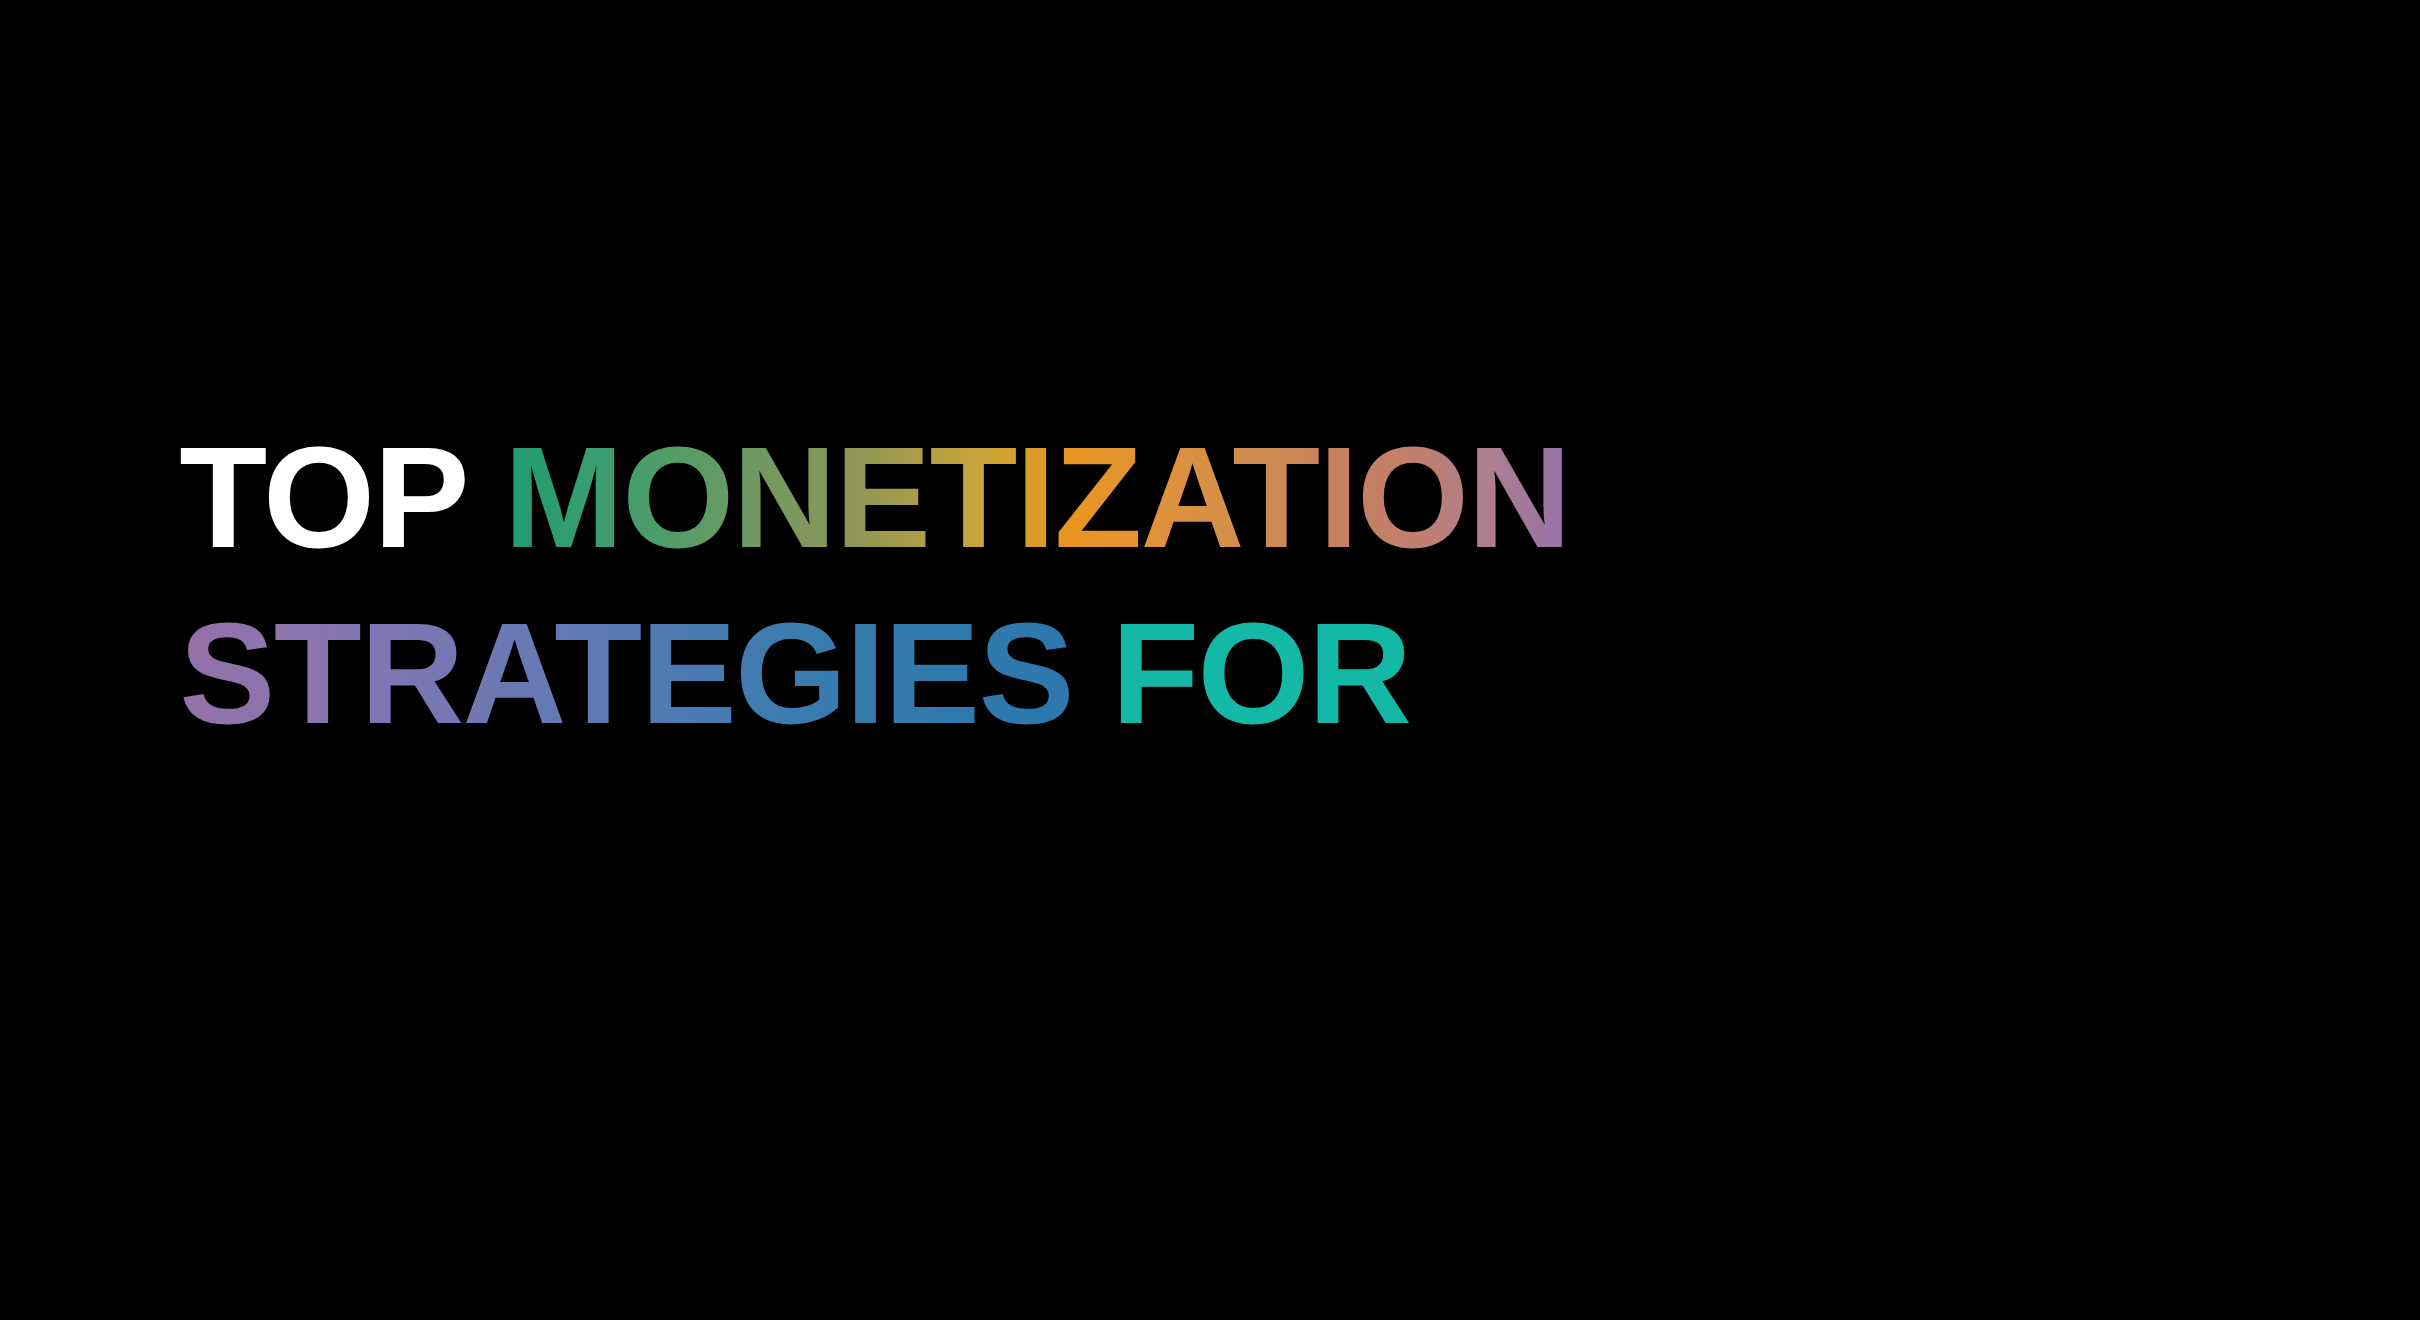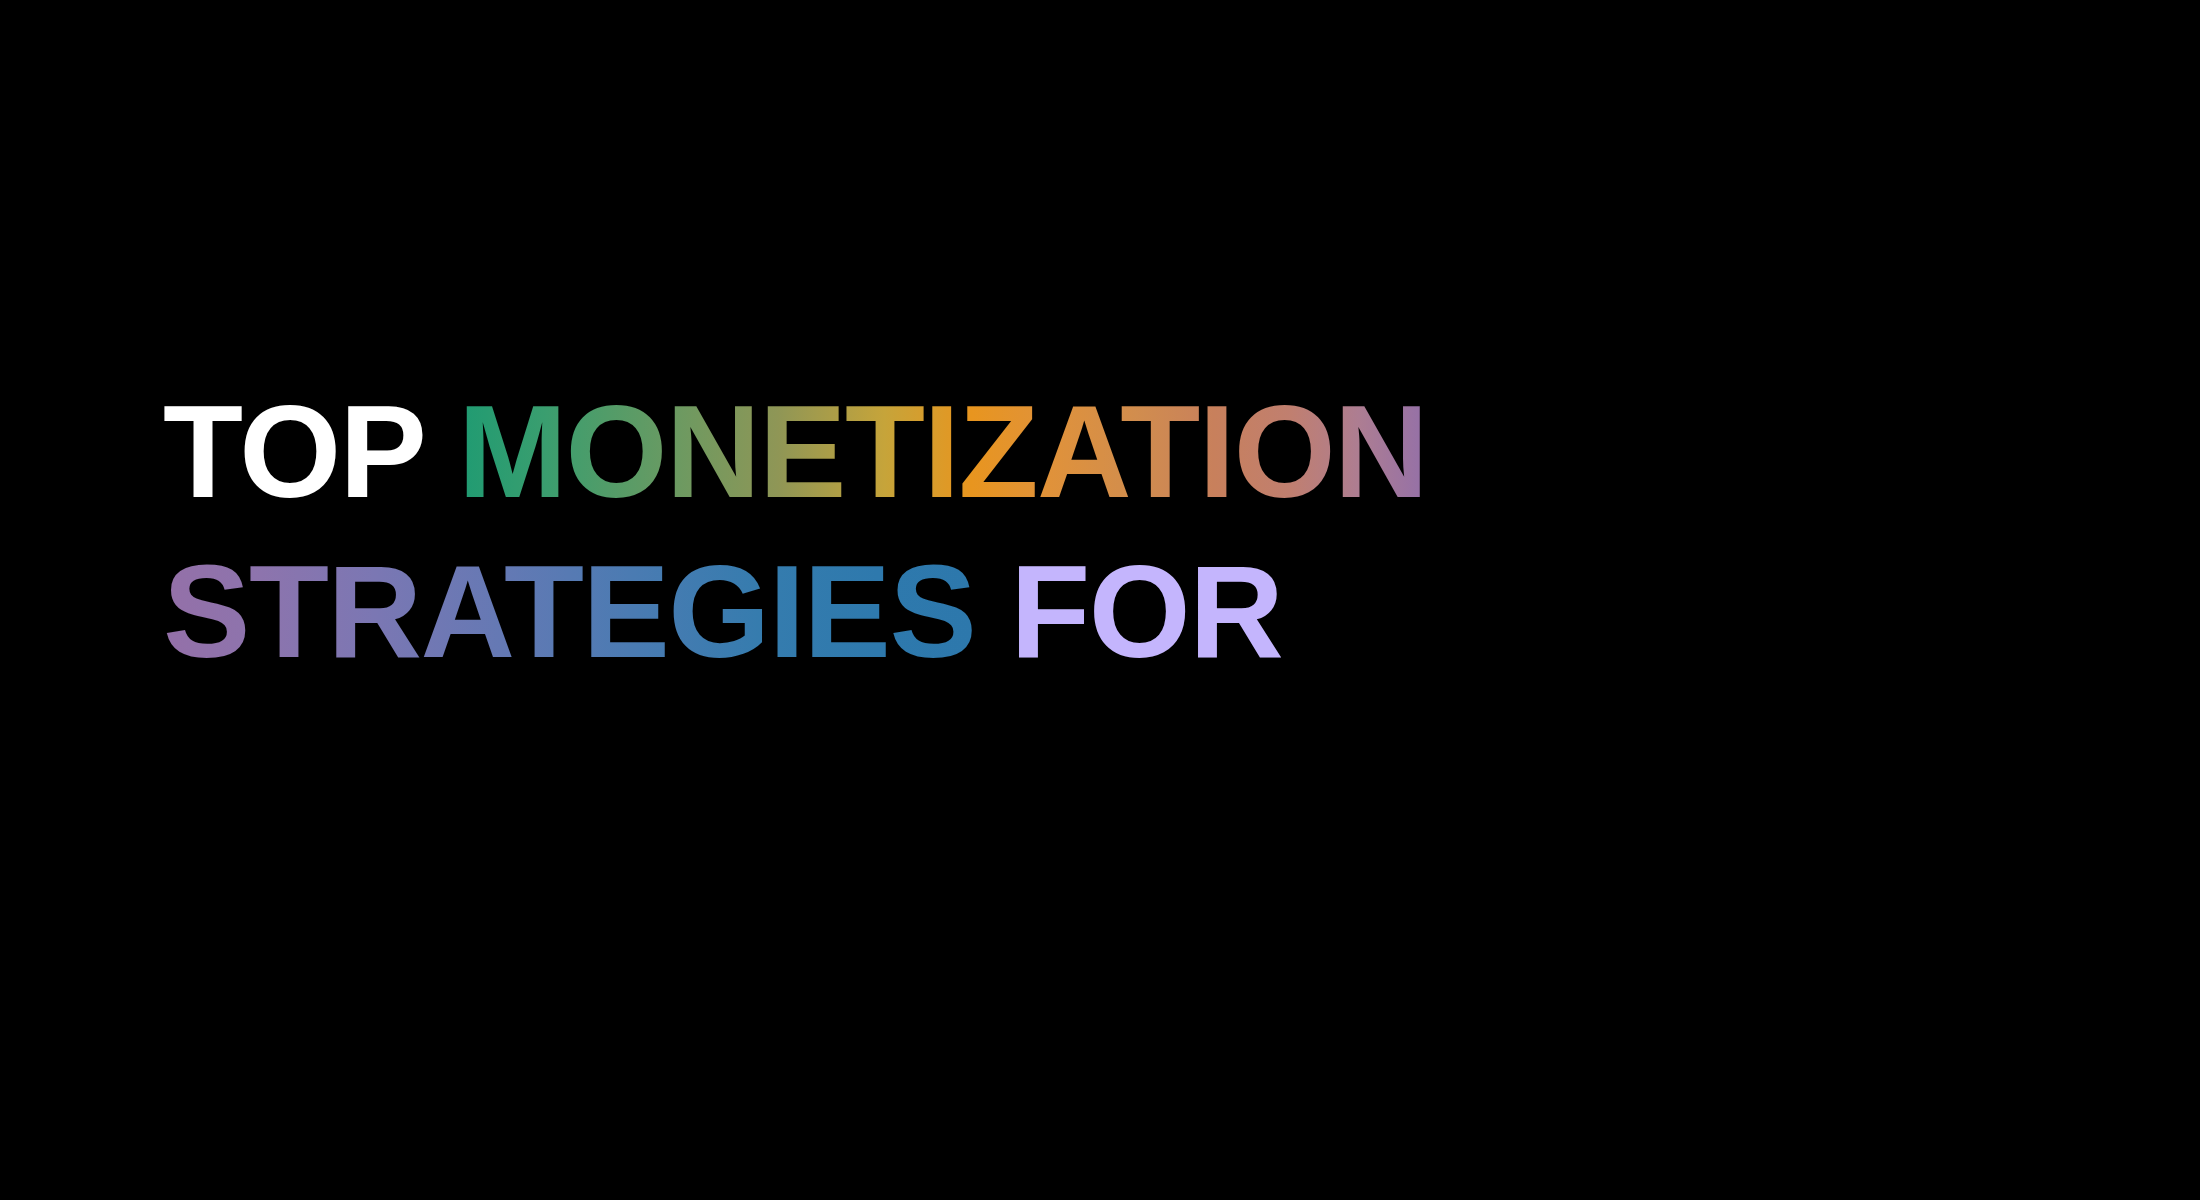--- a/index.html
+++ b/index.html
@@ -112,18 +112,18 @@
 </style>
 </head>
 <body style="background: rgb(0, 0, 0);">
 
 <div id="slide" style="background: rgb(0, 0, 0);">
 
   <div id="headline-block">
 
     <div class="headline-line"><span class="seg-plain" style="color: rgb(255, 255, 255);">TOP </span><span class="seg-grad grad-a">MONETIZATION</span></div>
 
-    <div class="headline-line"><span class="seg-grad grad-b">STRATEGIES</span><span class="seg-plain" style="color: #c4b5fd;"> FOR</span></div>
+    <div class="headline-line"><span class="seg-grad grad-b">STRATEGIES</span><span class="seg-plain" style="color: #14b8a6;"> FOR</span></div>
 
 
   </div>
 
 </div>
 
 </body></html>

